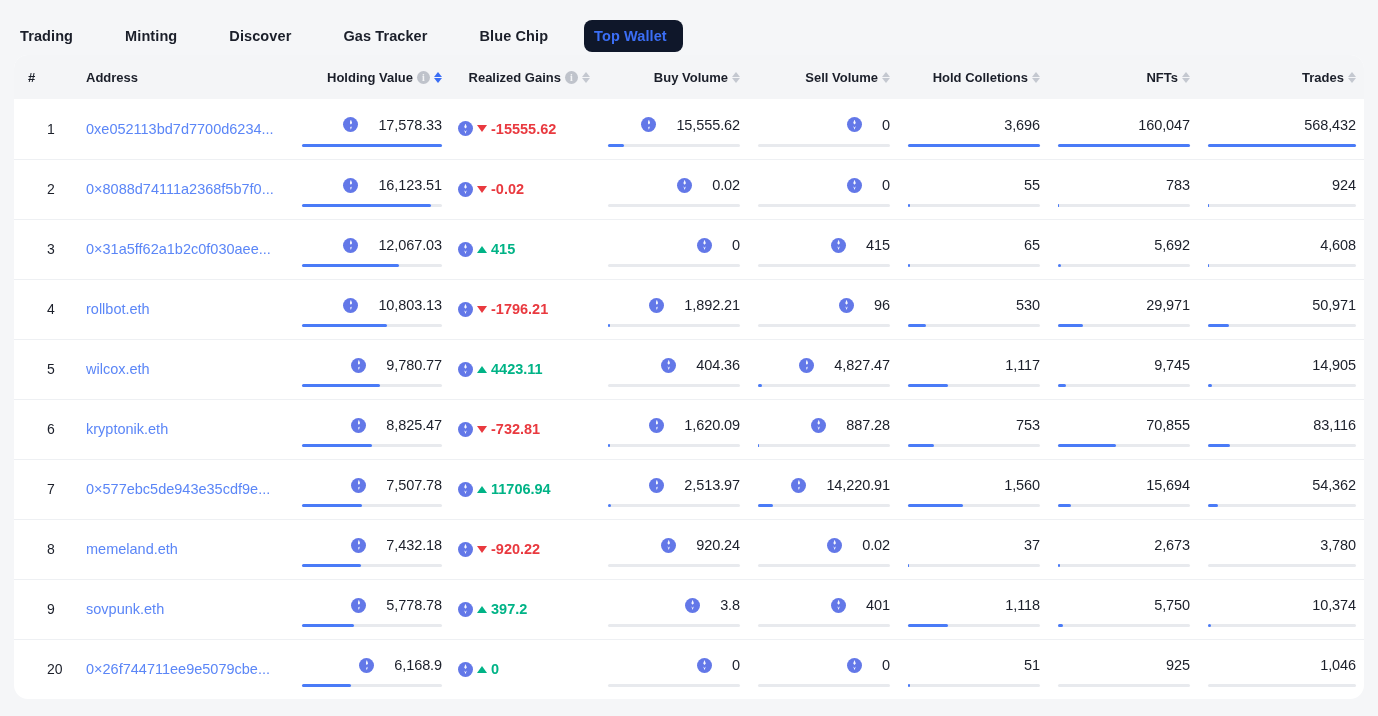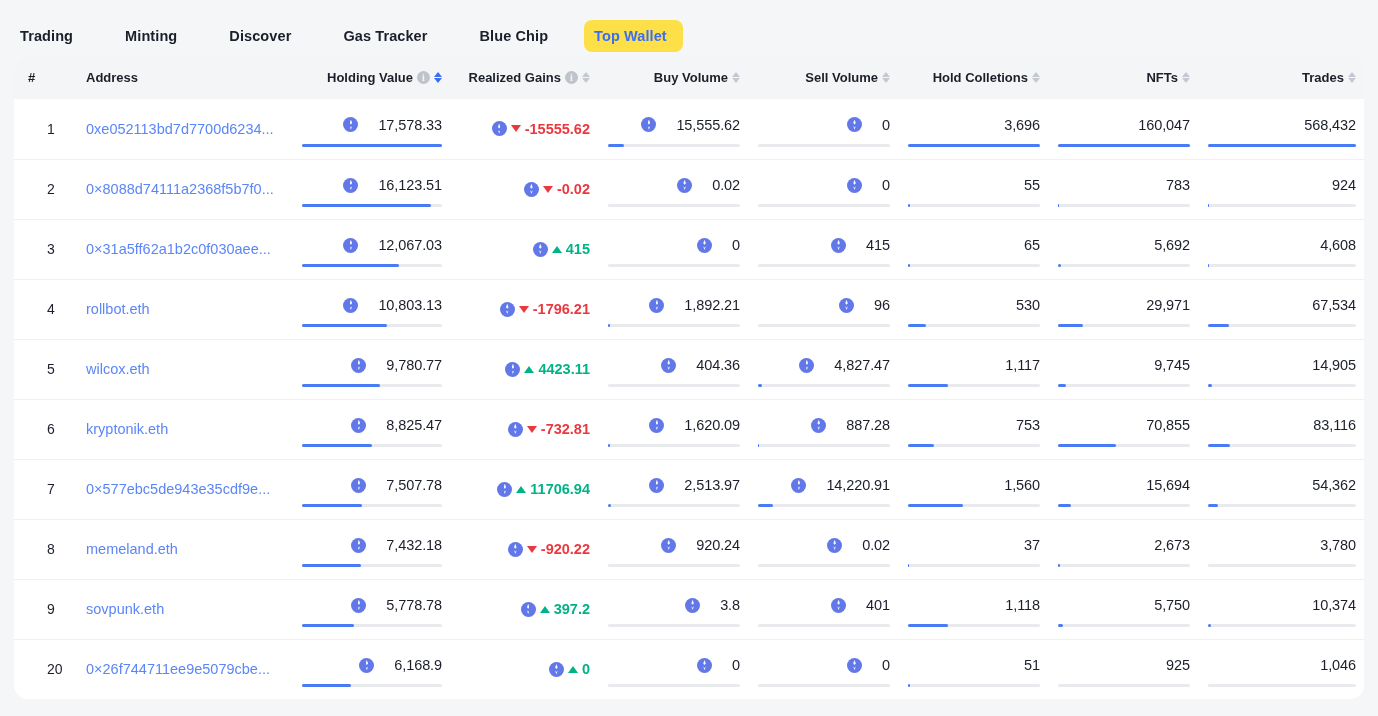--- a/index.html
+++ b/index.html
@@ -32,21 +32,21 @@
     color: #1b1f2a;
     padding: 8px 16px;
     margin-right: 20px;
     border-radius: 8px;
     white-space: nowrap;
     cursor: pointer;
     letter-spacing: 0.1px;
     margin-top: 16px;
   }
   .tab.active {
-    background: #fde047;
+    background: #0f172a;
     color: #3b6ef5;
     padding-left: 10px;
   }
 
   
   #card {
     position: absolute;
     left: 14px;
     top: 55px;
     width: 1350px;
@@ -199,21 +199,21 @@
     left: 0; top: 0; bottom: 0;
     background: #4a7bf7;
     border-radius: 2px;
   }
 
   
   td.gaincell { text-align: right; }
   .gainwrap {
     display: flex;
     align-items: center;
-    justify-content: flex-end;
+    justify-content: flex-start;
     gap: 4px;
     white-space: nowrap;
   }
   .tri {
     width: 0; height: 0;
     border-left: 5px solid transparent;
     border-right: 5px solid transparent;
     flex: none;
   }
   .tri.up   { border-bottom: 7px solid #00b386; }
@@ -531,21 +531,21 @@
           <td class="numcell">
             <span class="val">
               <span class="num">29,971</span>
             </span>
             <div class="bartrack">
               <div class="barfill" style="width: 19%;"></div>
             </div>
           </td>
           <td class="numcell">
             <span class="val">
-              <span class="num">67,534</span>
+              <span class="num">50,971</span>
             </span>
             <div class="bartrack">
               <div class="barfill" style="width: 14%;"></div>
             </div>
           </td>
         </tr>
         <tr>
           <td class="rank">5</td>
           <td class="addr"><span class="addr-link">wilcox.eth</span></td>
           <td class="numcell">

